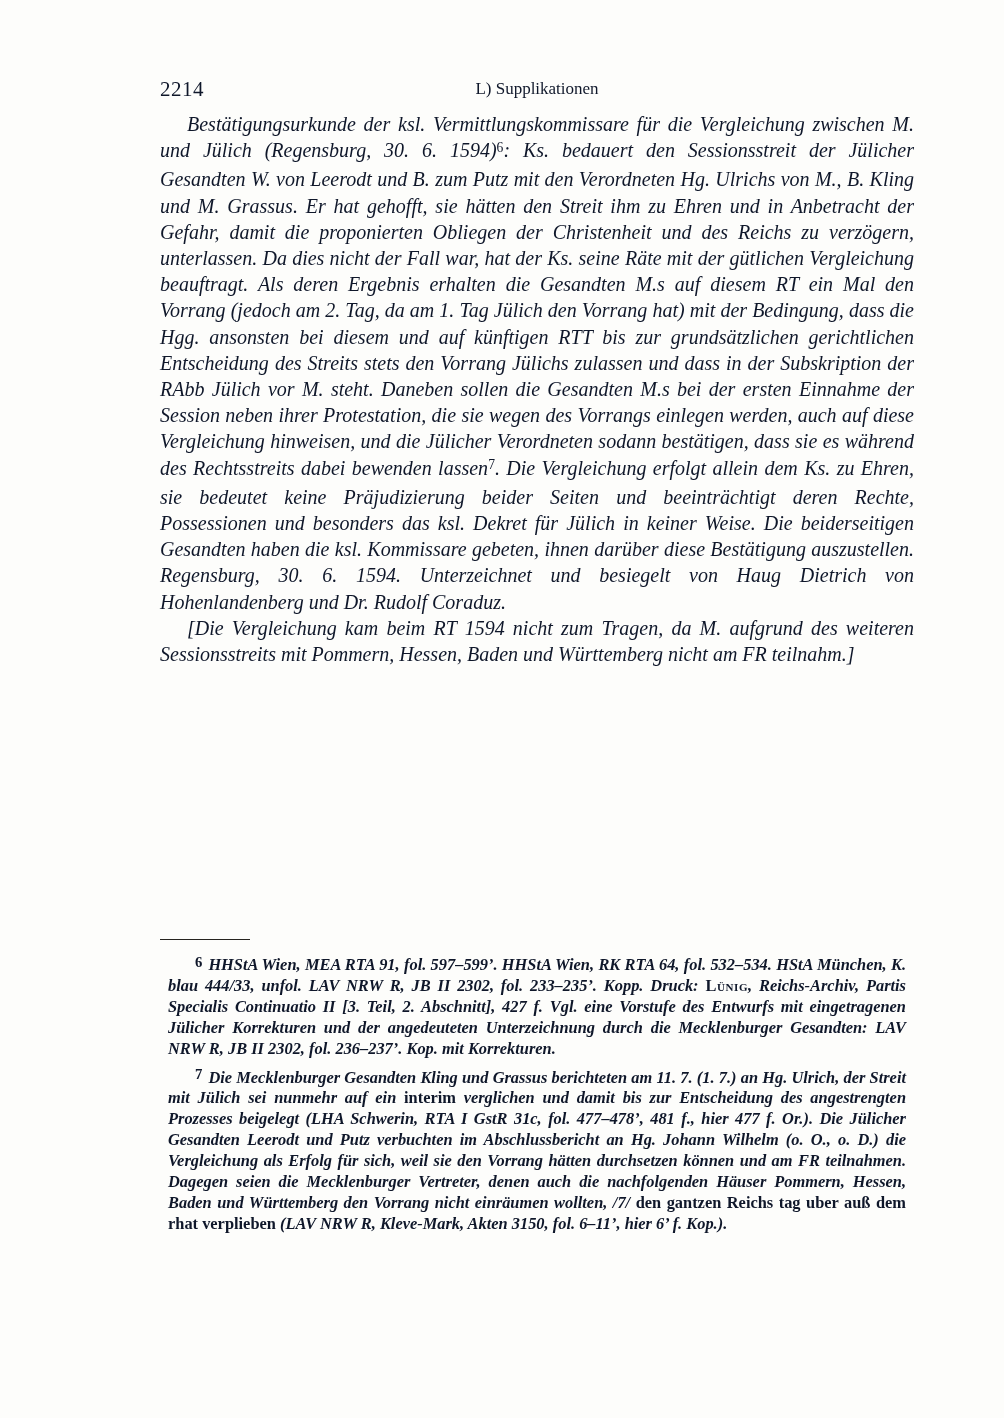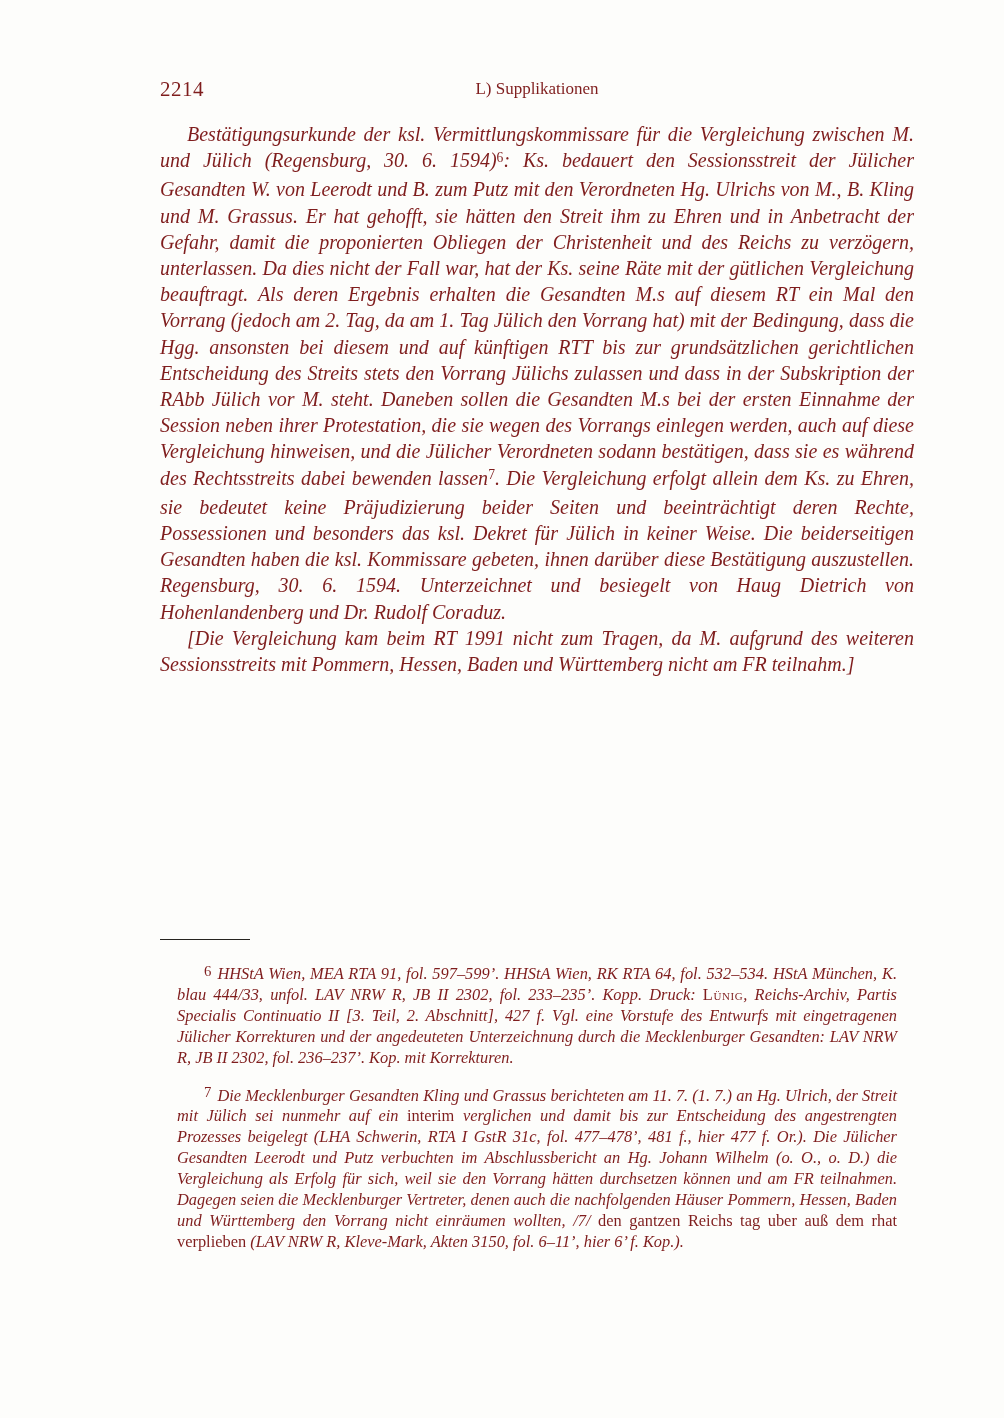--- a/index.html
+++ b/index.html
@@ -6,21 +6,21 @@
     margin: 0;
     padding: 0;
     background: #e8e8e8;
   }
   .page {
     position: relative;
     width: 1004px;
     height: 1418px;
     margin: 0 auto;
     background: #fdfdfb;
-    color: #7f1d1d;
+    color: #0f172a;
     font-family: "Liberation Serif", "DejaVu Serif", serif;
     overflow: hidden;
   }
   
   .page-header {
     position: absolute;
     top: 76px;
     left: 160px;
     width: 754px;
     height: 28px;
@@ -36,21 +36,21 @@
     letter-spacing: 0.5px;
   }
   .running-head {
     display: block;
     text-align: center;
     font-size: 17px;
   }
   
   .body-text {
     position: absolute;
-    top: 121px;
+    top: 111px;
     left: 160px;
     width: 754px;
     font-size: 20px;
     line-height: 26.2px;
     text-align: justify;
     hyphens: auto;
   }
   .para {
     margin: 0;
     text-indent: 27px;
@@ -67,43 +67,44 @@
     position: absolute;
     top: 947px;
     left: 160px;
     width: 754px;
     font-size: 16.4px;
     line-height: 20.9px;
     text-align: justify;
     hyphens: auto;
   }
   .footnote {
-    margin: 17px;
+    margin: 8px;
     text-indent: 27px;
+    font-weight: bold;
   }
   
   .sg-italic    { font-style: italic; }
   .sg-roman     { font-style: normal; }
   .sg-sup       { font-style: normal; font-size: 0.68em; position: relative; top: -0.42em; }
   .sg-fnum      { font-style: normal; font-size: 0.9em; position: relative; top: -0.22em; margin-right: 6px; }
   .sg-smallcaps { font-style: normal; font-variant: small-caps; letter-spacing: 0.6px; }
 </style>
 </head>
 <body>
 
 <div class="page">
 
   <div class="page-header">
     <span class="page-number">2214</span>
     <span class="running-head">L) Supplikationen</span>
   </div>
 
   <div class="body-text">
     <p class="para"><span class="sg-italic">Bestätigungsurkunde der ksl. Vermittlungskommissare für die Vergleichung zwischen M. und Jülich (Regensburg, 30. 6. 1594)</span><span class="sg-sup">6</span><span class="sg-italic">: Ks. bedauert den Sessionsstreit der Jülicher Gesandten W. von Leerodt und B. zum Putz mit den Verordneten Hg. Ulrichs von M., B. Kling und M. Grassus. Er hat gehofft, sie hätten den Streit ihm zu Ehren und in Anbetracht der Gefahr, damit die proponierten Obliegen der Christenheit und des Reichs zu verzögern, unterlassen. Da dies nicht der Fall war, hat der Ks. seine Räte mit der gütlichen Vergleichung beauftragt. Als deren Ergebnis erhalten die Gesandten M.s auf diesem RT ein Mal den Vorrang (jedoch am 2. Tag, da am 1. Tag Jülich den Vorrang hat) mit der Bedingung, dass die Hgg. ansonsten bei diesem und auf künftigen RTT bis zur grundsätzlichen gerichtlichen Entscheidung des Streits stets den Vorrang Jülichs zulassen und dass in der Subskription der RAbb Jülich vor M. steht. Daneben sollen die Gesandten M.s bei der ersten Einnahme der Session neben ihrer Protestation, die sie wegen des Vorrangs einlegen werden, auch auf diese Vergleichung hinweisen, und die Jülicher Verordneten sodann bestätigen, dass sie es während des Rechtsstreits dabei bewenden lassen</span><span class="sg-sup">7</span><span class="sg-italic">. Die Vergleichung erfolgt allein dem Ks. zu Ehren, sie bedeutet keine Präjudizierung beider Seiten und beeinträchtigt deren Rechte, Possessionen und besonders das ksl. Dekret für Jülich in keiner Weise. Die beiderseitigen Gesandten haben die ksl. Kommissare gebeten, ihnen darüber diese Bestätigung auszustellen. Regensburg, 30. 6. 1594. Unterzeichnet und besiegelt von Haug Dietrich von Hohenlandenberg und Dr. Rudolf Coraduz.</span></p>
-    <p class="para"><span class="sg-italic">[Die Vergleichung kam beim RT 1991 nicht zum Tragen, da M. aufgrund des weiteren Sessionsstreits mit Pommern, Hessen, Baden und Württemberg nicht am FR teilnahm.]</span></p>
+    <p class="para"><span class="sg-italic">[Die Vergleichung kam beim RT 1594 nicht zum Tragen, da M. aufgrund des weiteren Sessionsstreits mit Pommern, Hessen, Baden und Württemberg nicht am FR teilnahm.]</span></p>
   </div>
 
   <div class="footnote-sep"></div>
 
   <div class="footnotes">
     <p class="footnote"><span class="sg-fnum">6</span><span class="sg-italic">HHStA Wien, MEA RTA 91, fol. 597–599’. HHStA Wien, RK RTA 64, fol. 532–534. HStA München, K. blau 444/33, unfol. LAV NRW R, JB II 2302, fol. 233–235’. Kopp. Druck: </span><span class="sg-smallcaps">Lünig</span><span class="sg-italic">, Reichs-Archiv, Partis Specialis Continuatio II [3. Teil, 2. Abschnitt], 427 f. Vgl. eine Vorstufe des Entwurfs mit eingetragenen Jülicher Korrekturen und der angedeuteten Unterzeichnung durch die Mecklenburger Gesandten: LAV NRW R, JB II 2302, fol. 236–237’. Kop. mit Korrekturen.</span></p>
     <p class="footnote"><span class="sg-fnum">7</span><span class="sg-italic">Die Mecklenburger Gesandten Kling und Grassus berichteten am 11. 7. (1. 7.) an Hg. Ulrich, der Streit mit Jülich sei nunmehr auf ein </span><span class="sg-roman">interim</span><span class="sg-italic"> verglichen und damit bis zur Entscheidung des angestrengten Prozesses beigelegt (LHA Schwerin, RTA I GstR 31c, fol. 477–478’, 481 f., hier 477 f. Or.). Die Jülicher Gesandten Leerodt und Putz verbuchten im Abschlussbericht an Hg. Johann Wilhelm (o. O., o. D.) die Vergleichung als Erfolg für sich, weil sie den Vorrang hätten durchsetzen können und am FR teilnahmen. Dagegen seien die Mecklenburger Vertreter, denen auch die nachfolgenden Häuser Pommern, Hessen, Baden und Württemberg den Vorrang nicht einräumen wollten, /7/ </span><span class="sg-roman">den gantzen Reichs tag uber auß dem rhat verplieben </span><span class="sg-italic">(LAV NRW R, Kleve-Mark, Akten 3150, fol. 6–11’, hier 6’ f. Kop.).</span></p>
   </div>
 
 </div>

